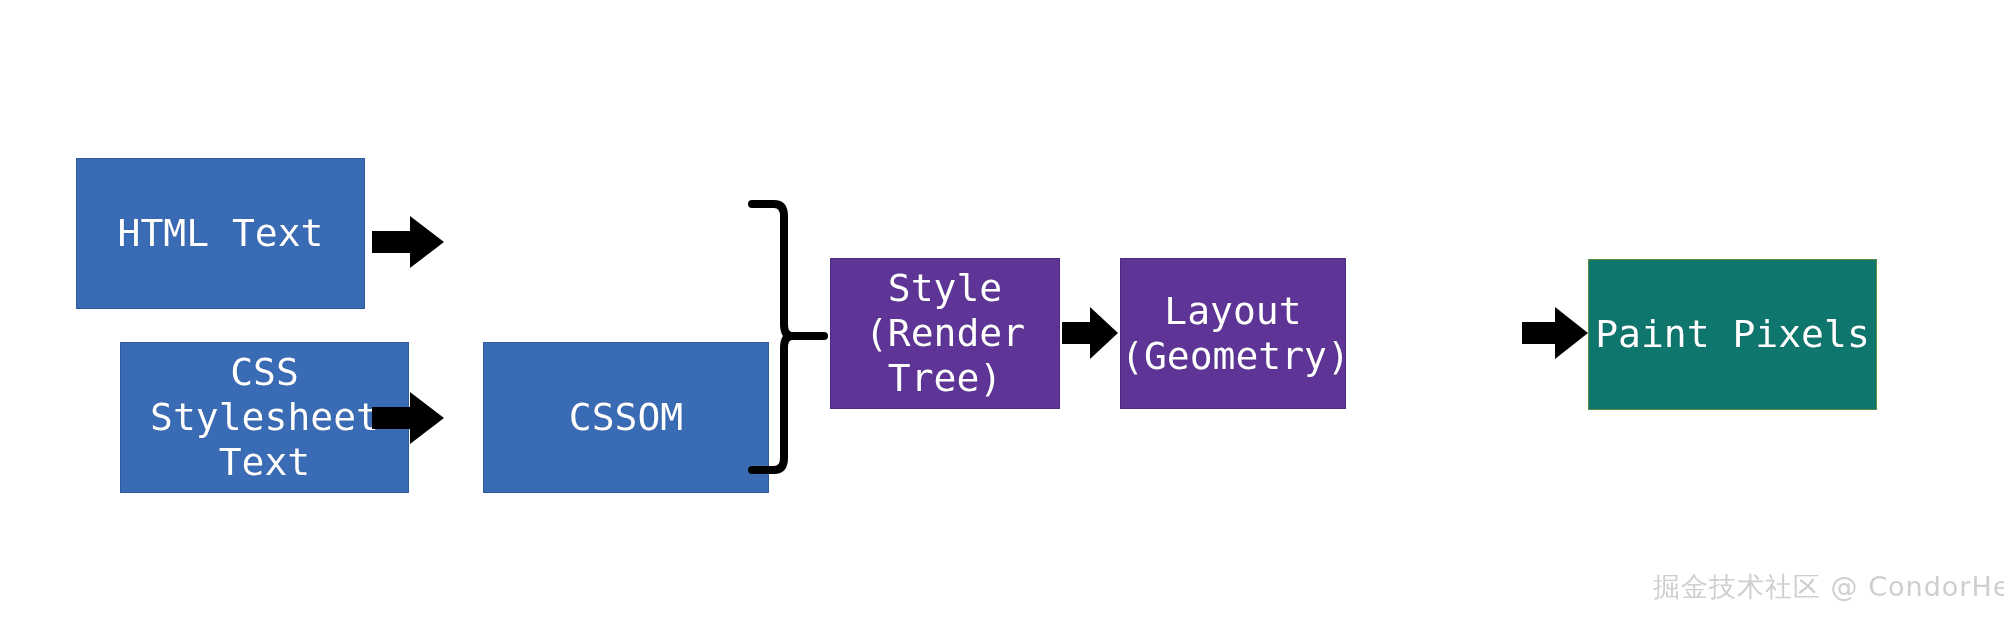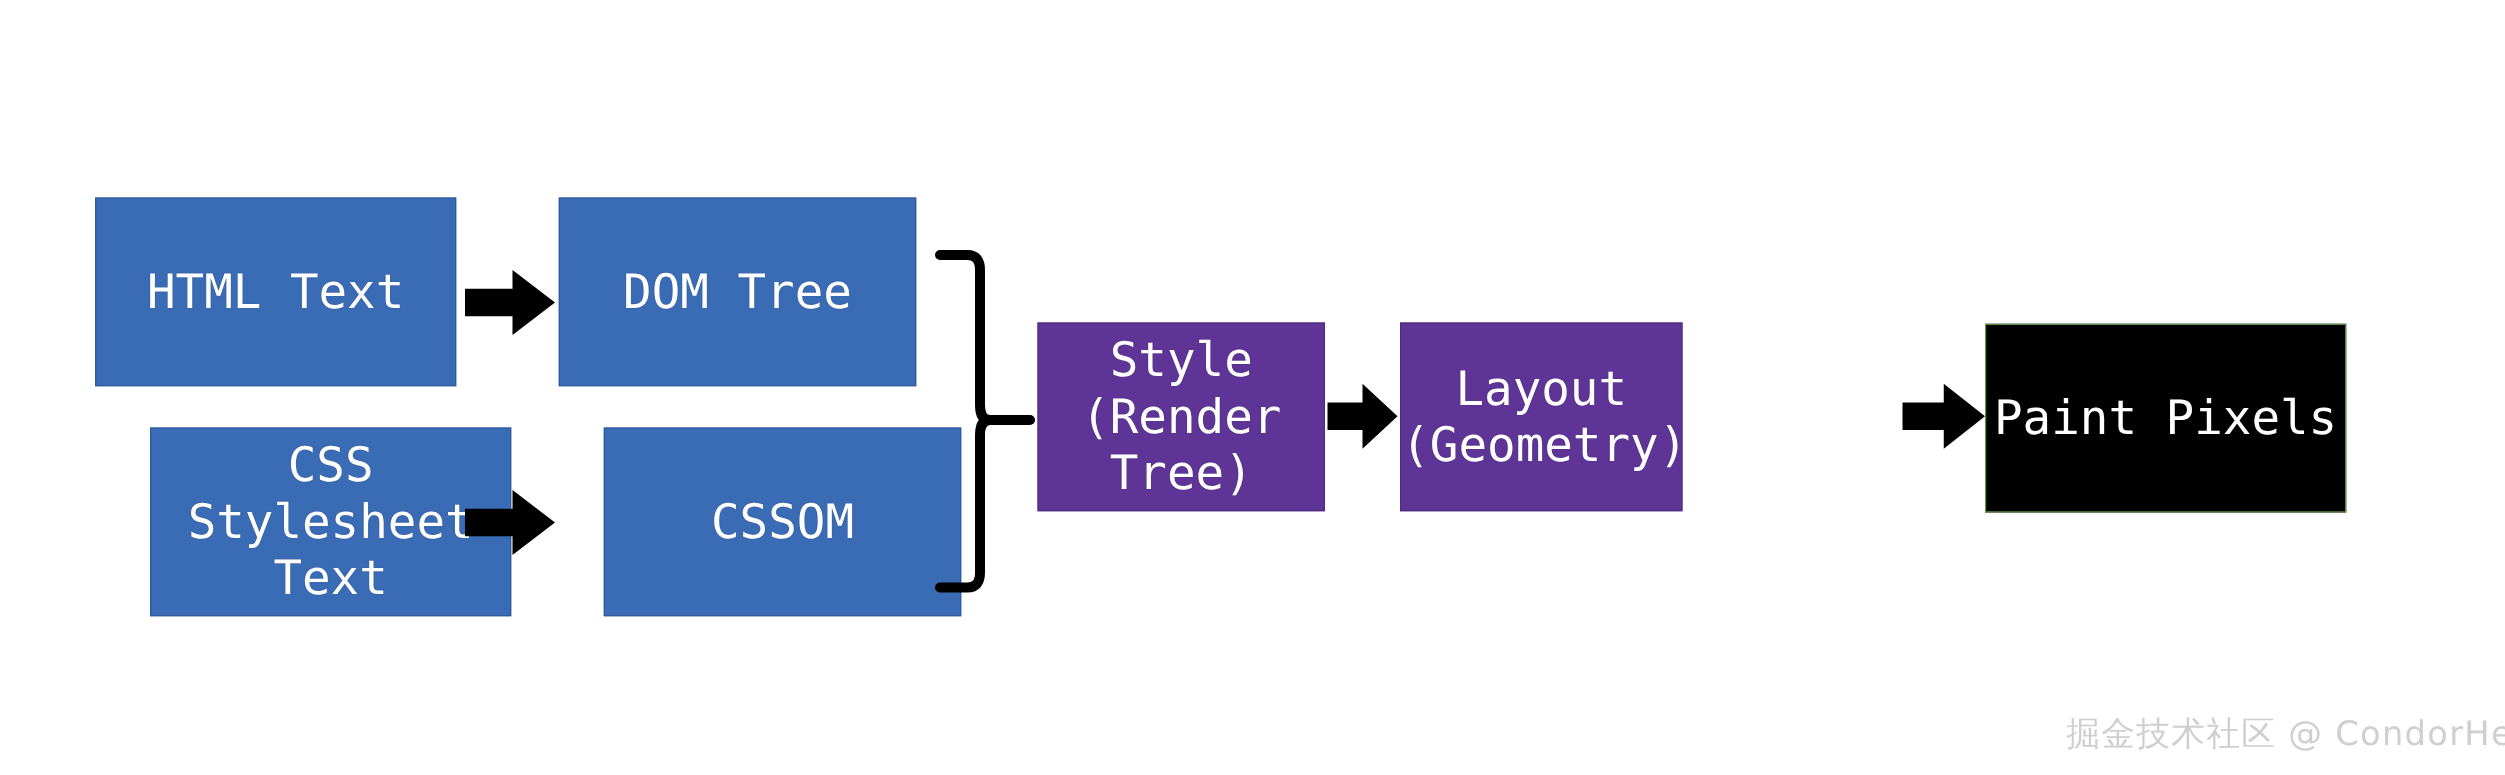--- a/index.html
+++ b/index.html
@@ -38,21 +38,21 @@
     text-shadow: 0 0 1px rgba(0,0,0,0.25);
   }
   .node .label {
     display: block;
     width: 100%;
     white-space: pre-line;
   }
 
   .node.blue   { background: #3A6BB5; border-color: #2f5b9e; }
   .node.purple { background: #5E3596; border-color: #4f2c80; }
-  .node.green  { background: #000000; border-color: #5c8c42; }
+  .node.green  { background: #0f766e; border-color: #5c8c42; }
 
   
   .arrow {
     position: absolute;
   }
   .arrow svg { display: block; overflow: visible; }
 
   
   .brace {
     position: absolute;
@@ -78,23 +78,20 @@
   <div class="node blue" style="left:76px; top:158px; width:289px; height:151px;">
     <span class="label">HTML Text</span>
   </div>
 
   <div class="arrow" style="left:372px; top:216px; width:72px; height:52px;">
     <svg width="72" height="52" viewBox="0 0 72 52" aria-hidden="true">
       <path d="M0 15 L38 15 L38 0 L72 26 L38 52 L38 37 L0 37 Z" fill="#000000"></path>
     </svg>
   </div>
 
-  <div class="node blue" style="left:447px; top:158px; width:286px; height:151px;">
-    <span class="label">DOM Tree</span>
-  </div>
 
   <div class="node blue" style="left:76px; top:342px; width:289px; height:151px;margin-left:44px;">
     <span class="label">CSS
 Stylesheet
 Text</span>
   </div>
 
   <div class="arrow" style="left:372px; top:392px; width:72px; height:52px;">
     <svg width="72" height="52" viewBox="0 0 72 52" aria-hidden="true">
       <path d="M0 15 L38 15 L38 0 L72 26 L38 52 L38 37 L0 37 Z" fill="#000000"></path>

